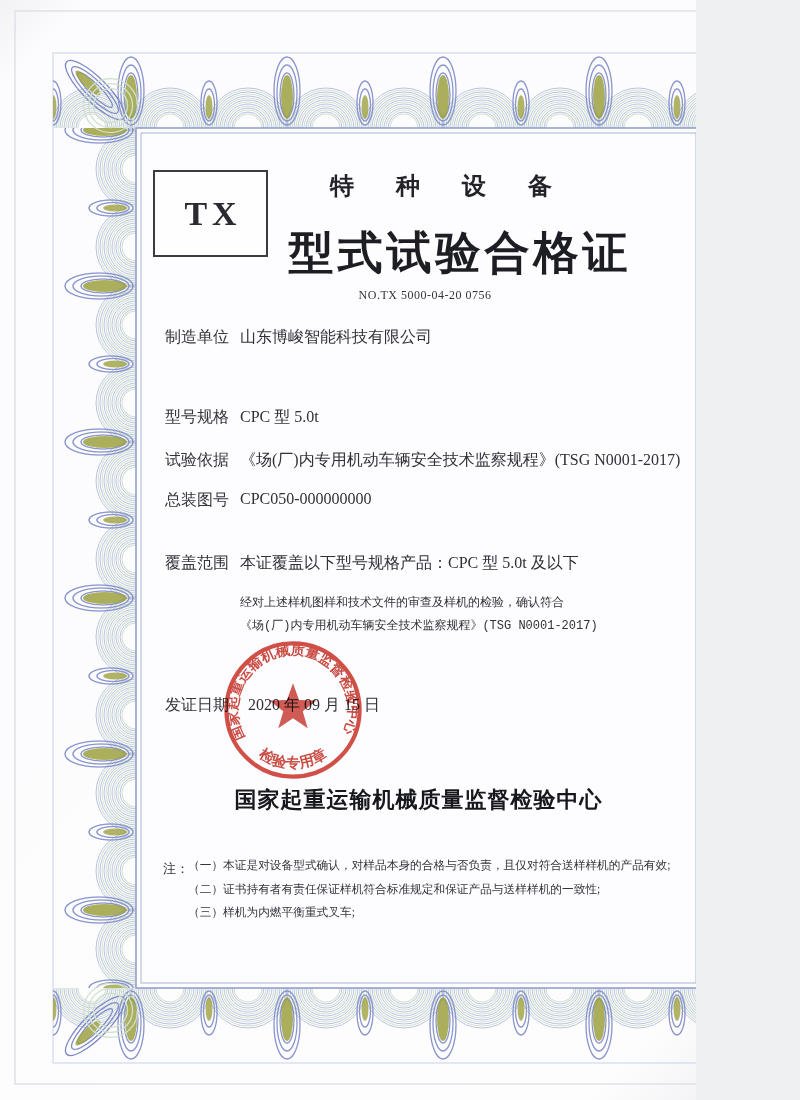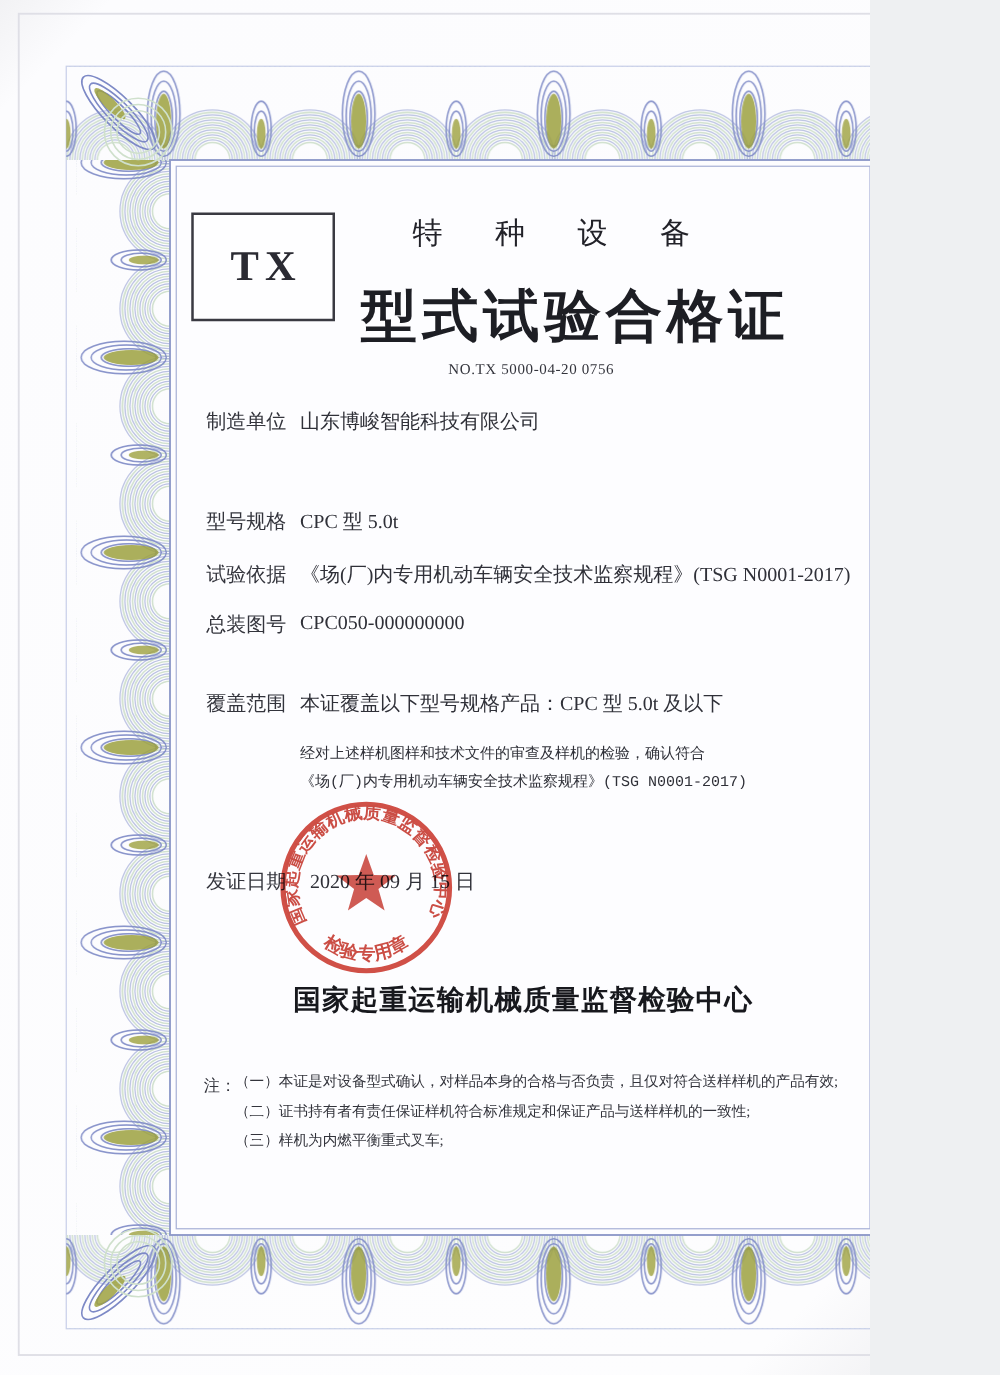--- a/index.html
+++ b/index.html
@@ -9,21 +9,21 @@
     font-family:"Liberation Serif","DejaVu Serif",serif;color:#2b2b33;
   }
   .deco{position:absolute;left:0;top:0;}
   .abs{position:absolute;white-space:nowrap;}
   .tx-box{
     position:absolute;left:153px;top:170px;width:115px;height:87px;
     border:2px solid #3a3a42;display:flex;align-items:center;justify-content:center;
     font-size:34px;font-weight:bold;letter-spacing:5px;color:#2a2a32;padding-left:5px;box-sizing:border-box;
     background:rgba(255,255,255,.4);
   }
-  .cat{left:150px;top:170px;width:600px;text-align:center;font-size:24px;font-weight:400;letter-spacing:18px;color:#222229;}
+  .cat{left:150px;top:170px;width:600px;text-align:center;font-size:24px;font-weight:700;letter-spacing:18px;color:#222229;}
   .title{left:150px;top:203px;width:620px;text-align:center;font-size:45px;font-weight:bold;letter-spacing:4px;color:#1d1e24;margin-top:20px;}
   .certno{left:133px;top:288px;width:584px;text-align:center;font-size:12px;letter-spacing:.5px;color:#33343c;}
   .row{position:absolute;left:0;top:0;width:800px;height:22px;}
   .lab{position:absolute;left:165px;font-size:16px;color:#33343c;white-space:nowrap;}
   .val{position:absolute;left:240px;font-size:16px;color:#2f3038;white-space:nowrap;}
   .stmt{left:240px;font-size:12px;color:#2f3038;font-family:Liberation Mono, monospace;}
   .issuer{left:136px;top:785px;width:565px;text-align:center;font-size:22px;font-weight:bold;letter-spacing:1px;color:#17181d;}
   .notes-label{left:163px;top:860px;font-size:13px;color:#33343c;}
   .note{font-size:11.7px;color:#33343c;left:188px;letter-spacing:0;}
   .stamp{position:absolute;left:219px;top:636px;mix-blend-mode:multiply;opacity:.88;}

